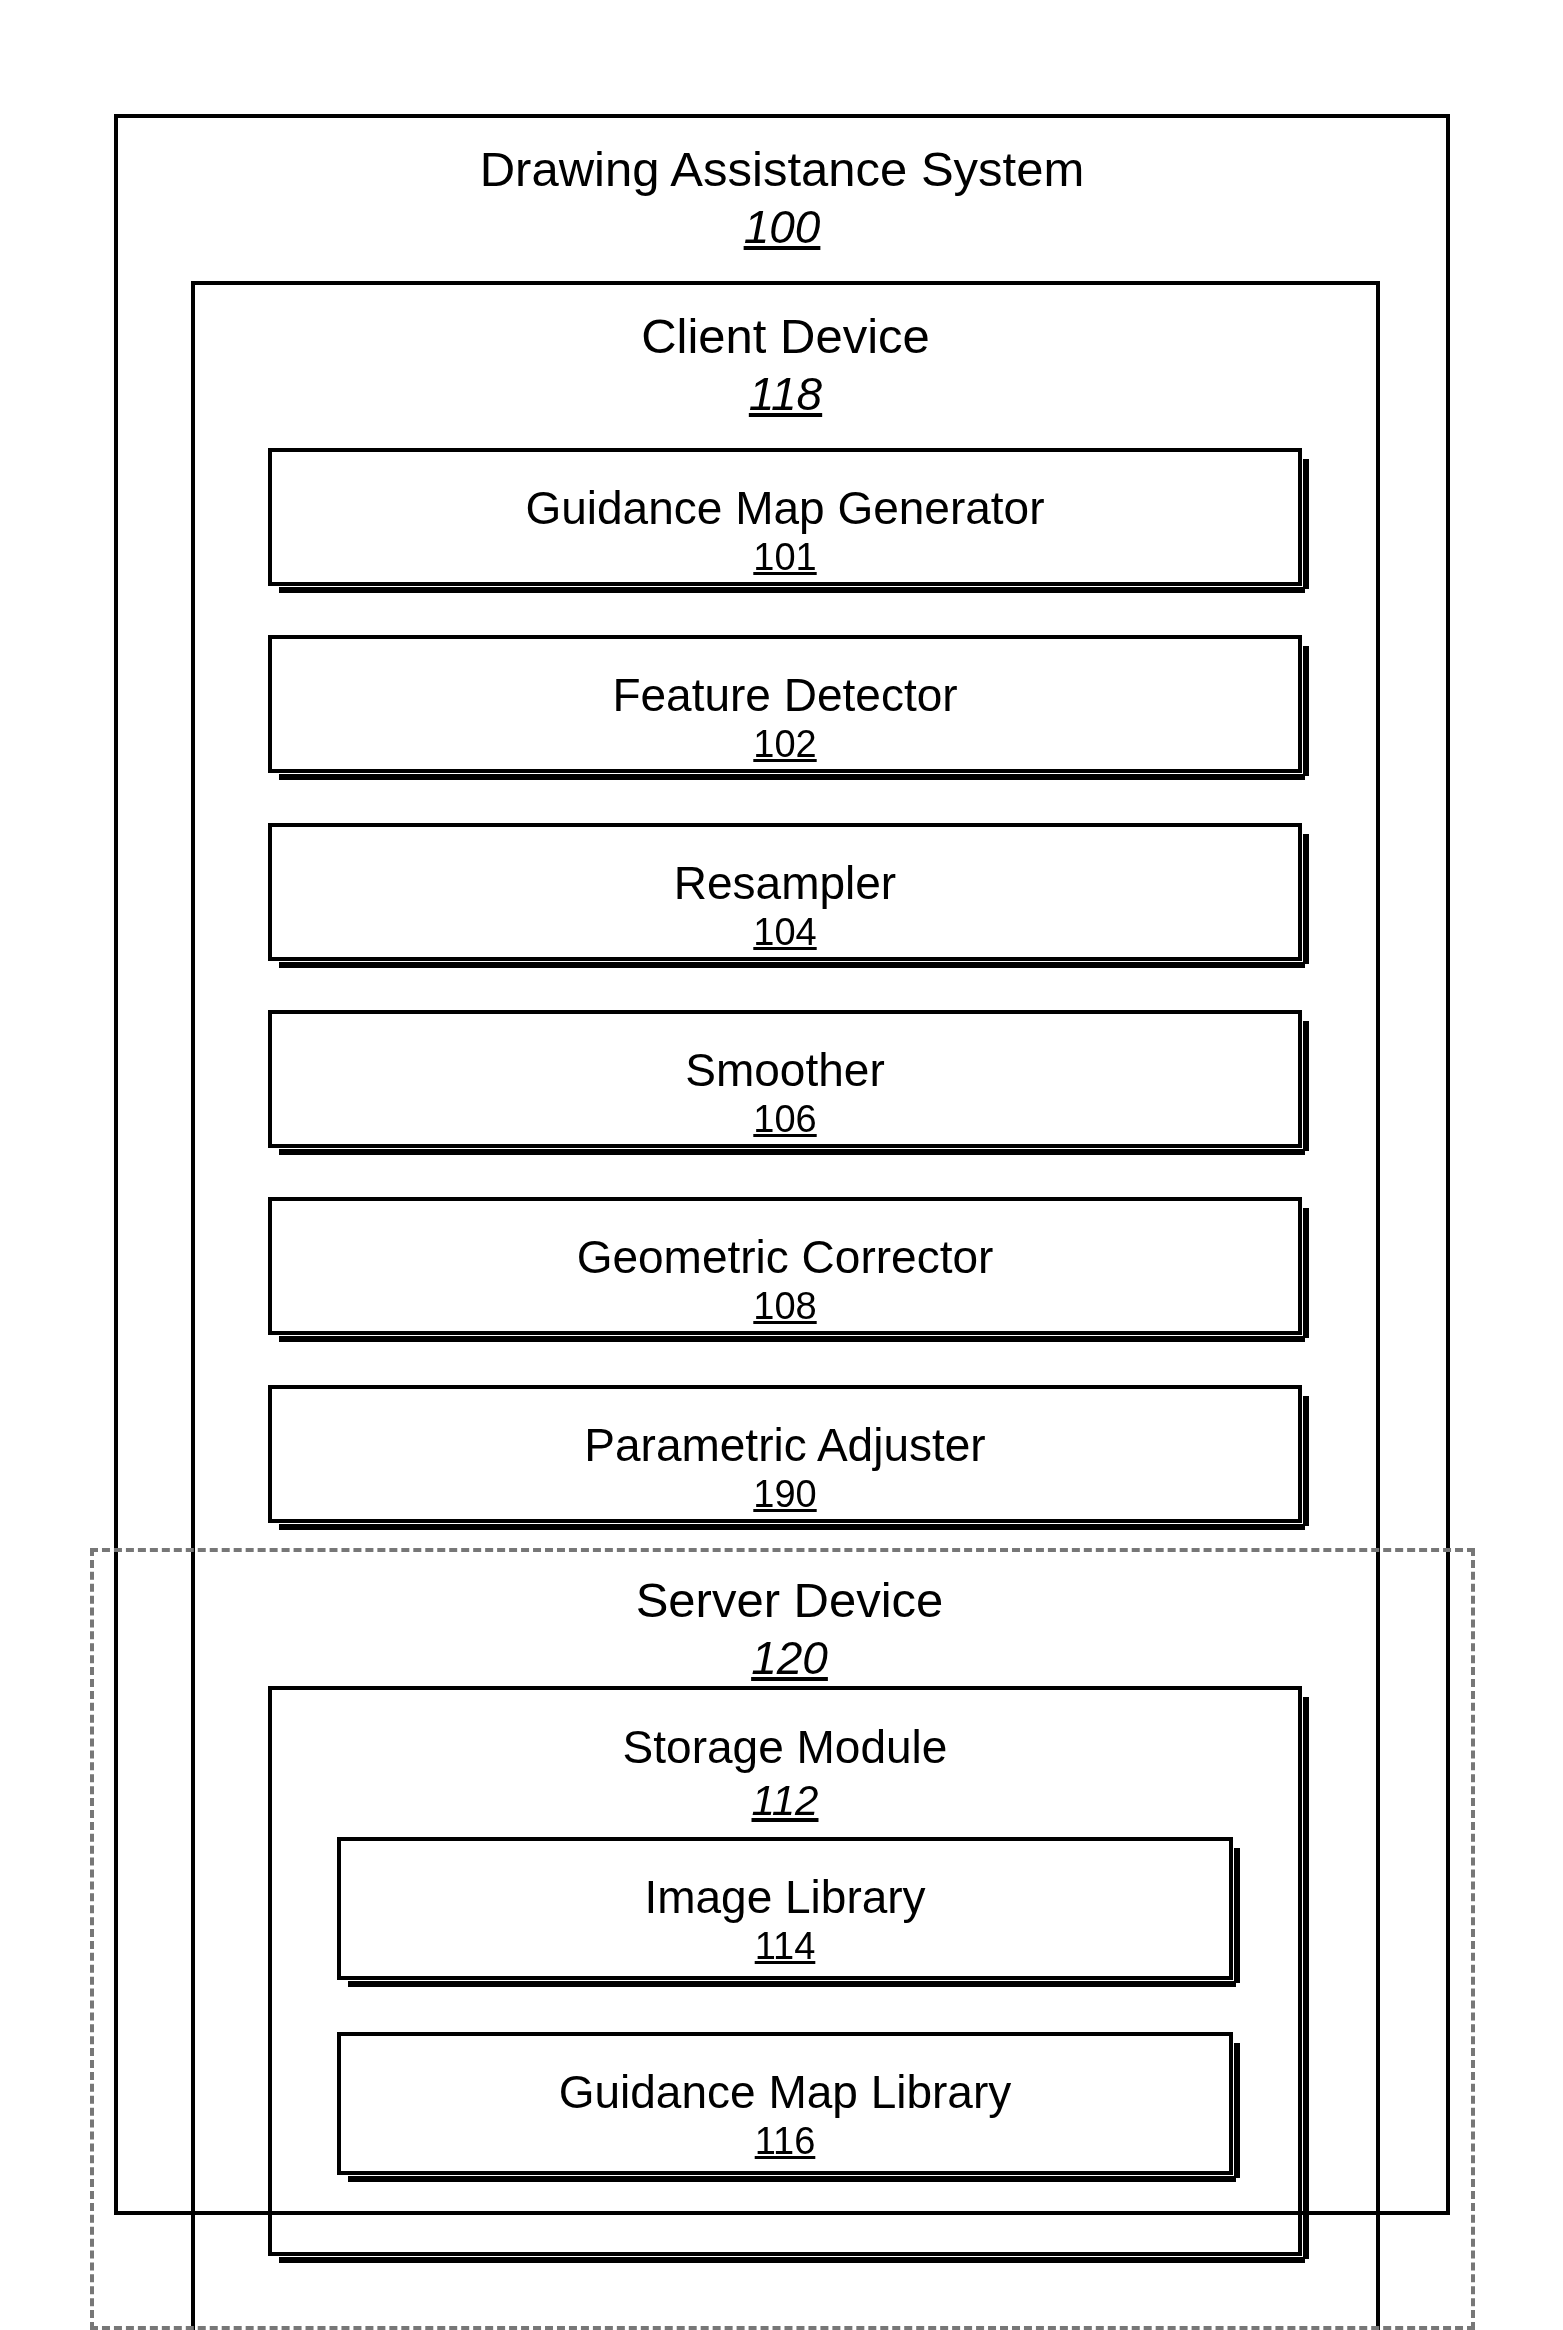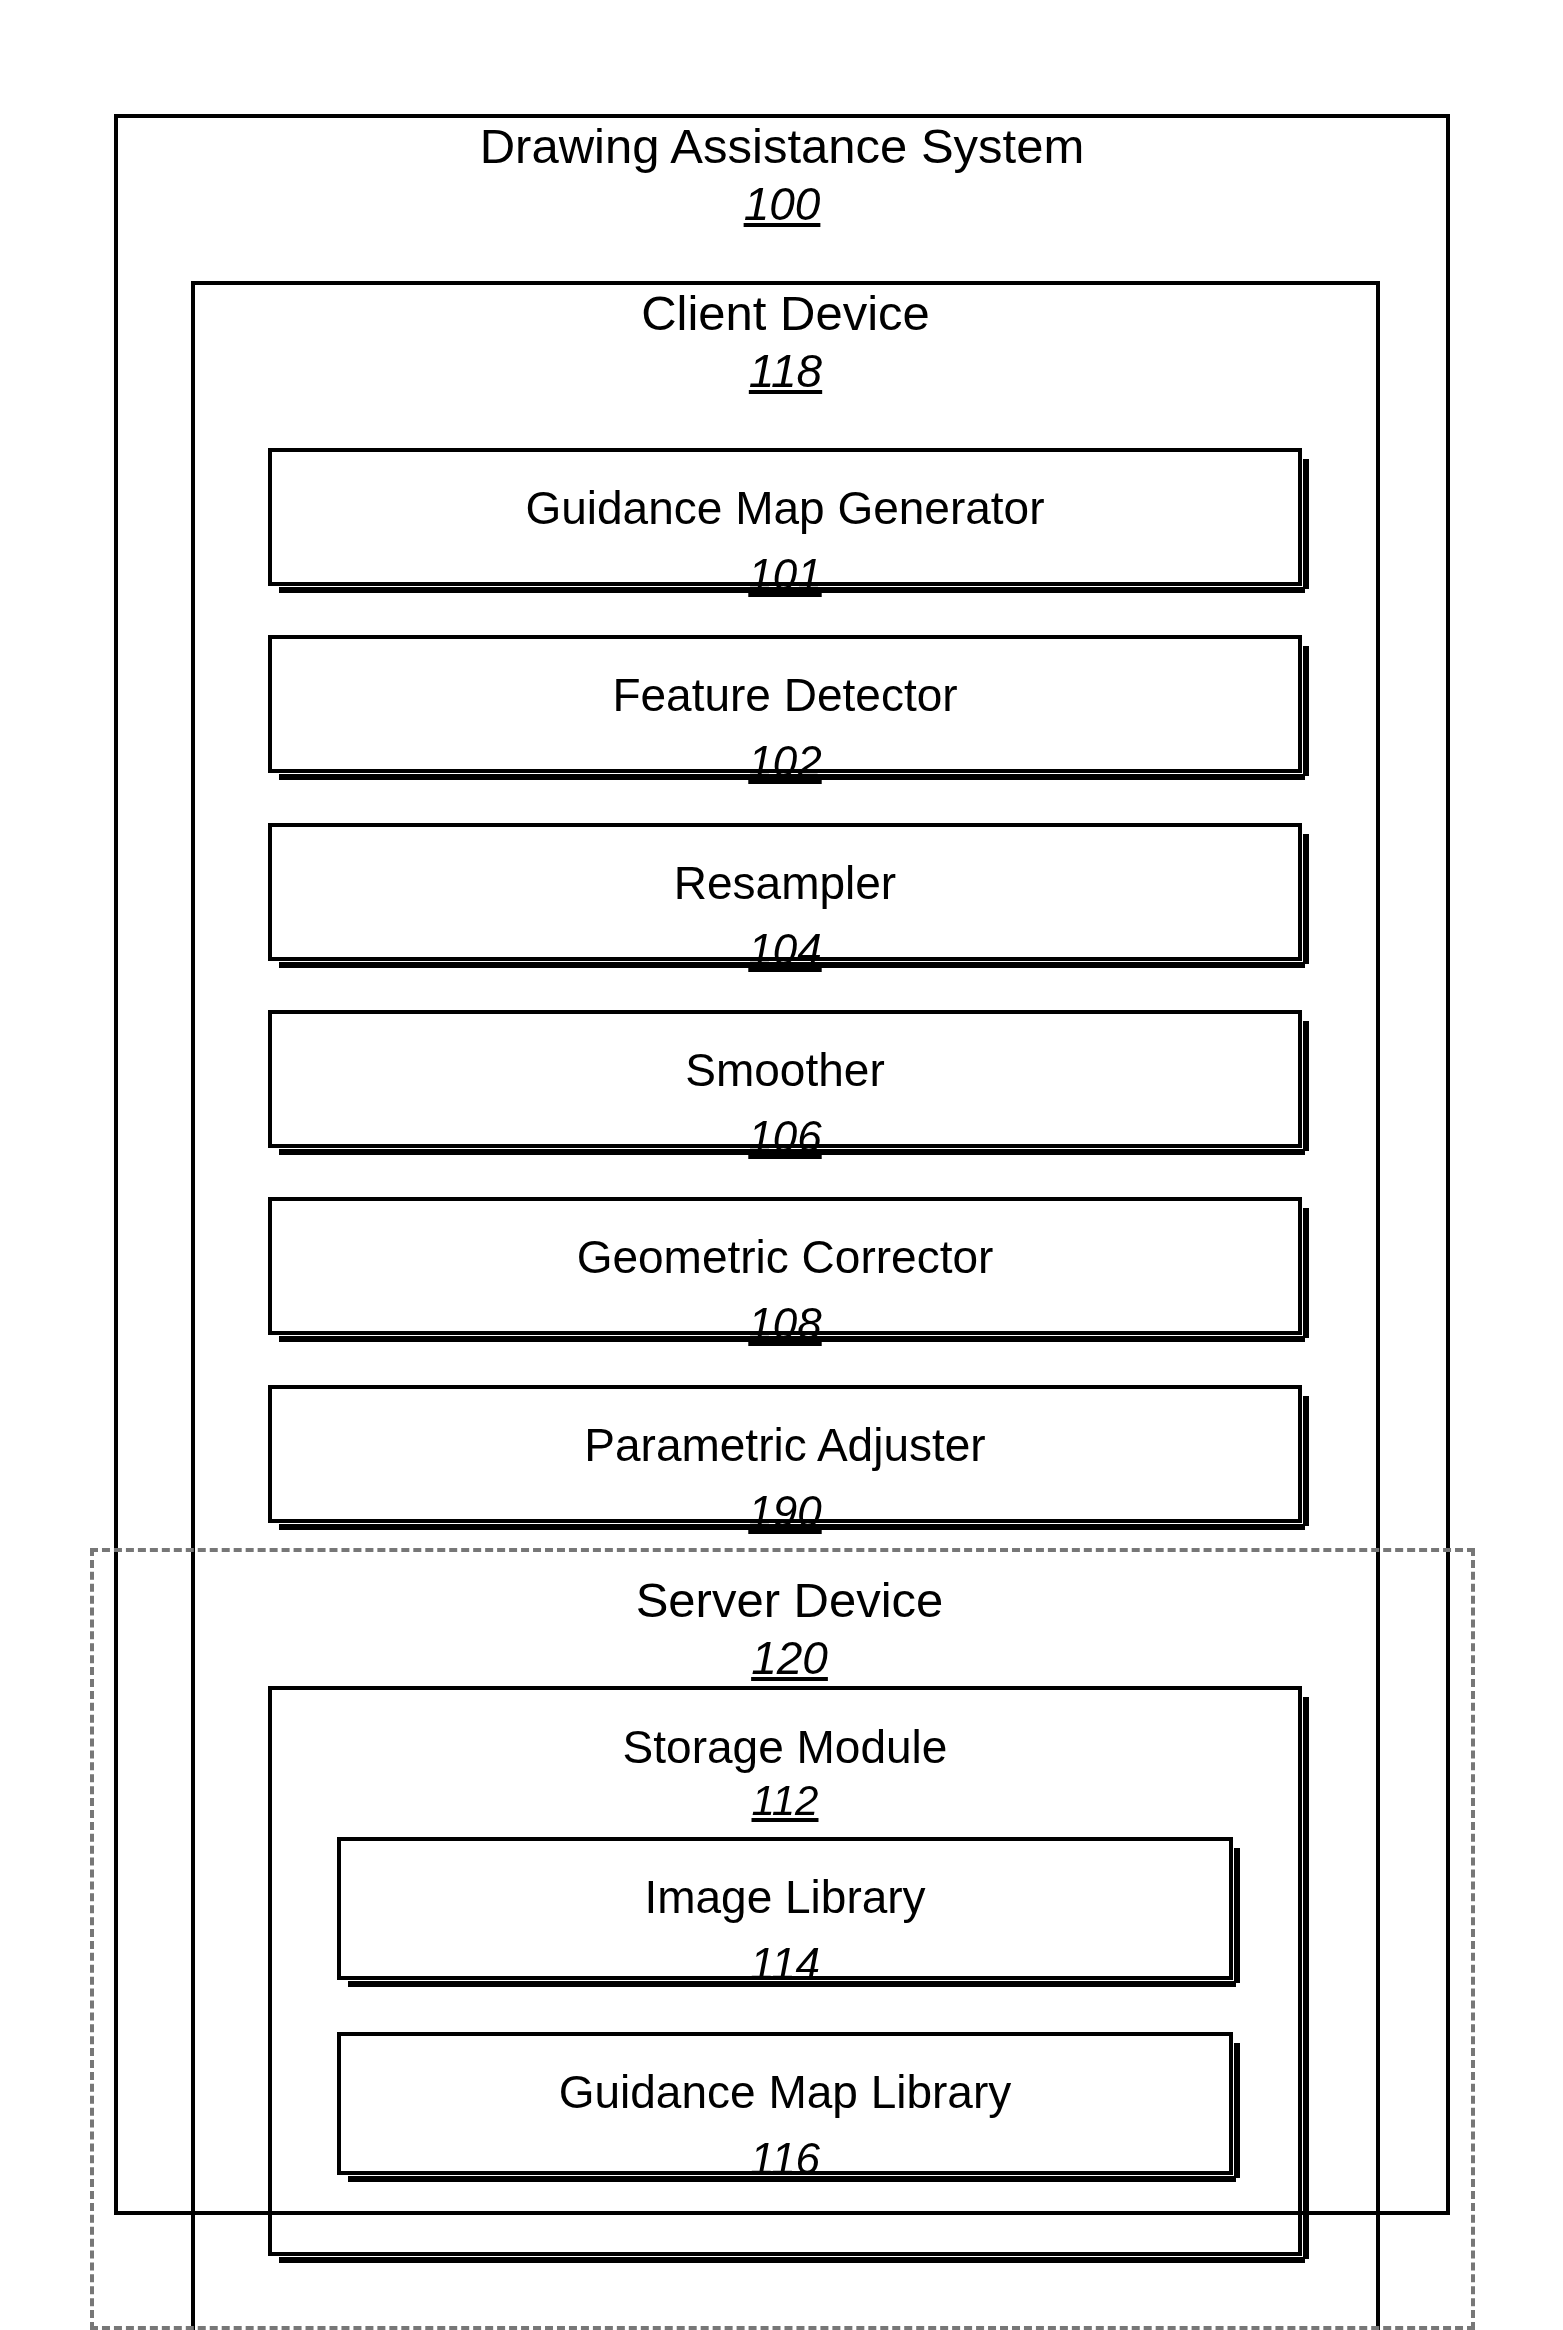--- a/index.html
+++ b/index.html
@@ -20,20 +20,21 @@
   .outer-box {
     position: absolute;
     left: 0;
     top: 0;
     width: 1336px;
     height: 2101px;
     border: 4.9px solid #000;
   }
   .title-block {
     text-align: center;
+    padding-top: 23px;
   }
   .title-text {
     font-size: 49px;
     color: #000;
     font-weight: 400;
   }
   .ref-num {
     font-size: 46px;
     font-style: italic;
     text-decoration: underline;
@@ -68,21 +69,21 @@
     position: absolute;
     background: #000;
     left: 6.5px;
     bottom: -11.4px;
     height: 6.5px;
     width: 100%;
   }
 
   .mod-inner { text-align: center; padding-top: 29px; }
   .mod-title { font-size: 46px; }
-  .mod-num { font-size: 44px; font-style: italic; text-decoration: underline; display:inline-block; margin-top:15px; }
+  .mod-num { font-size: 38px; text-decoration: underline; display:inline-block; margin-top:1px; }
 
   
   .m1 { left: 73px; top: 163px;  width: 1034px; height: 138px; }
   .m2 { left: 73px; top: 350px;  width: 1034px; height: 138px; }
   .m3 { left: 73px; top: 538px;  width: 1034px; height: 138px; }
   .m4 { left: 73px; top: 725px;  width: 1034px; height: 138px; }
   .m5 { left: 73px; top: 912px; width: 1034px; height: 138px; }
   .m6 { left: 73px; top: 1100px; width: 1034px; height: 138px; }
 
   

